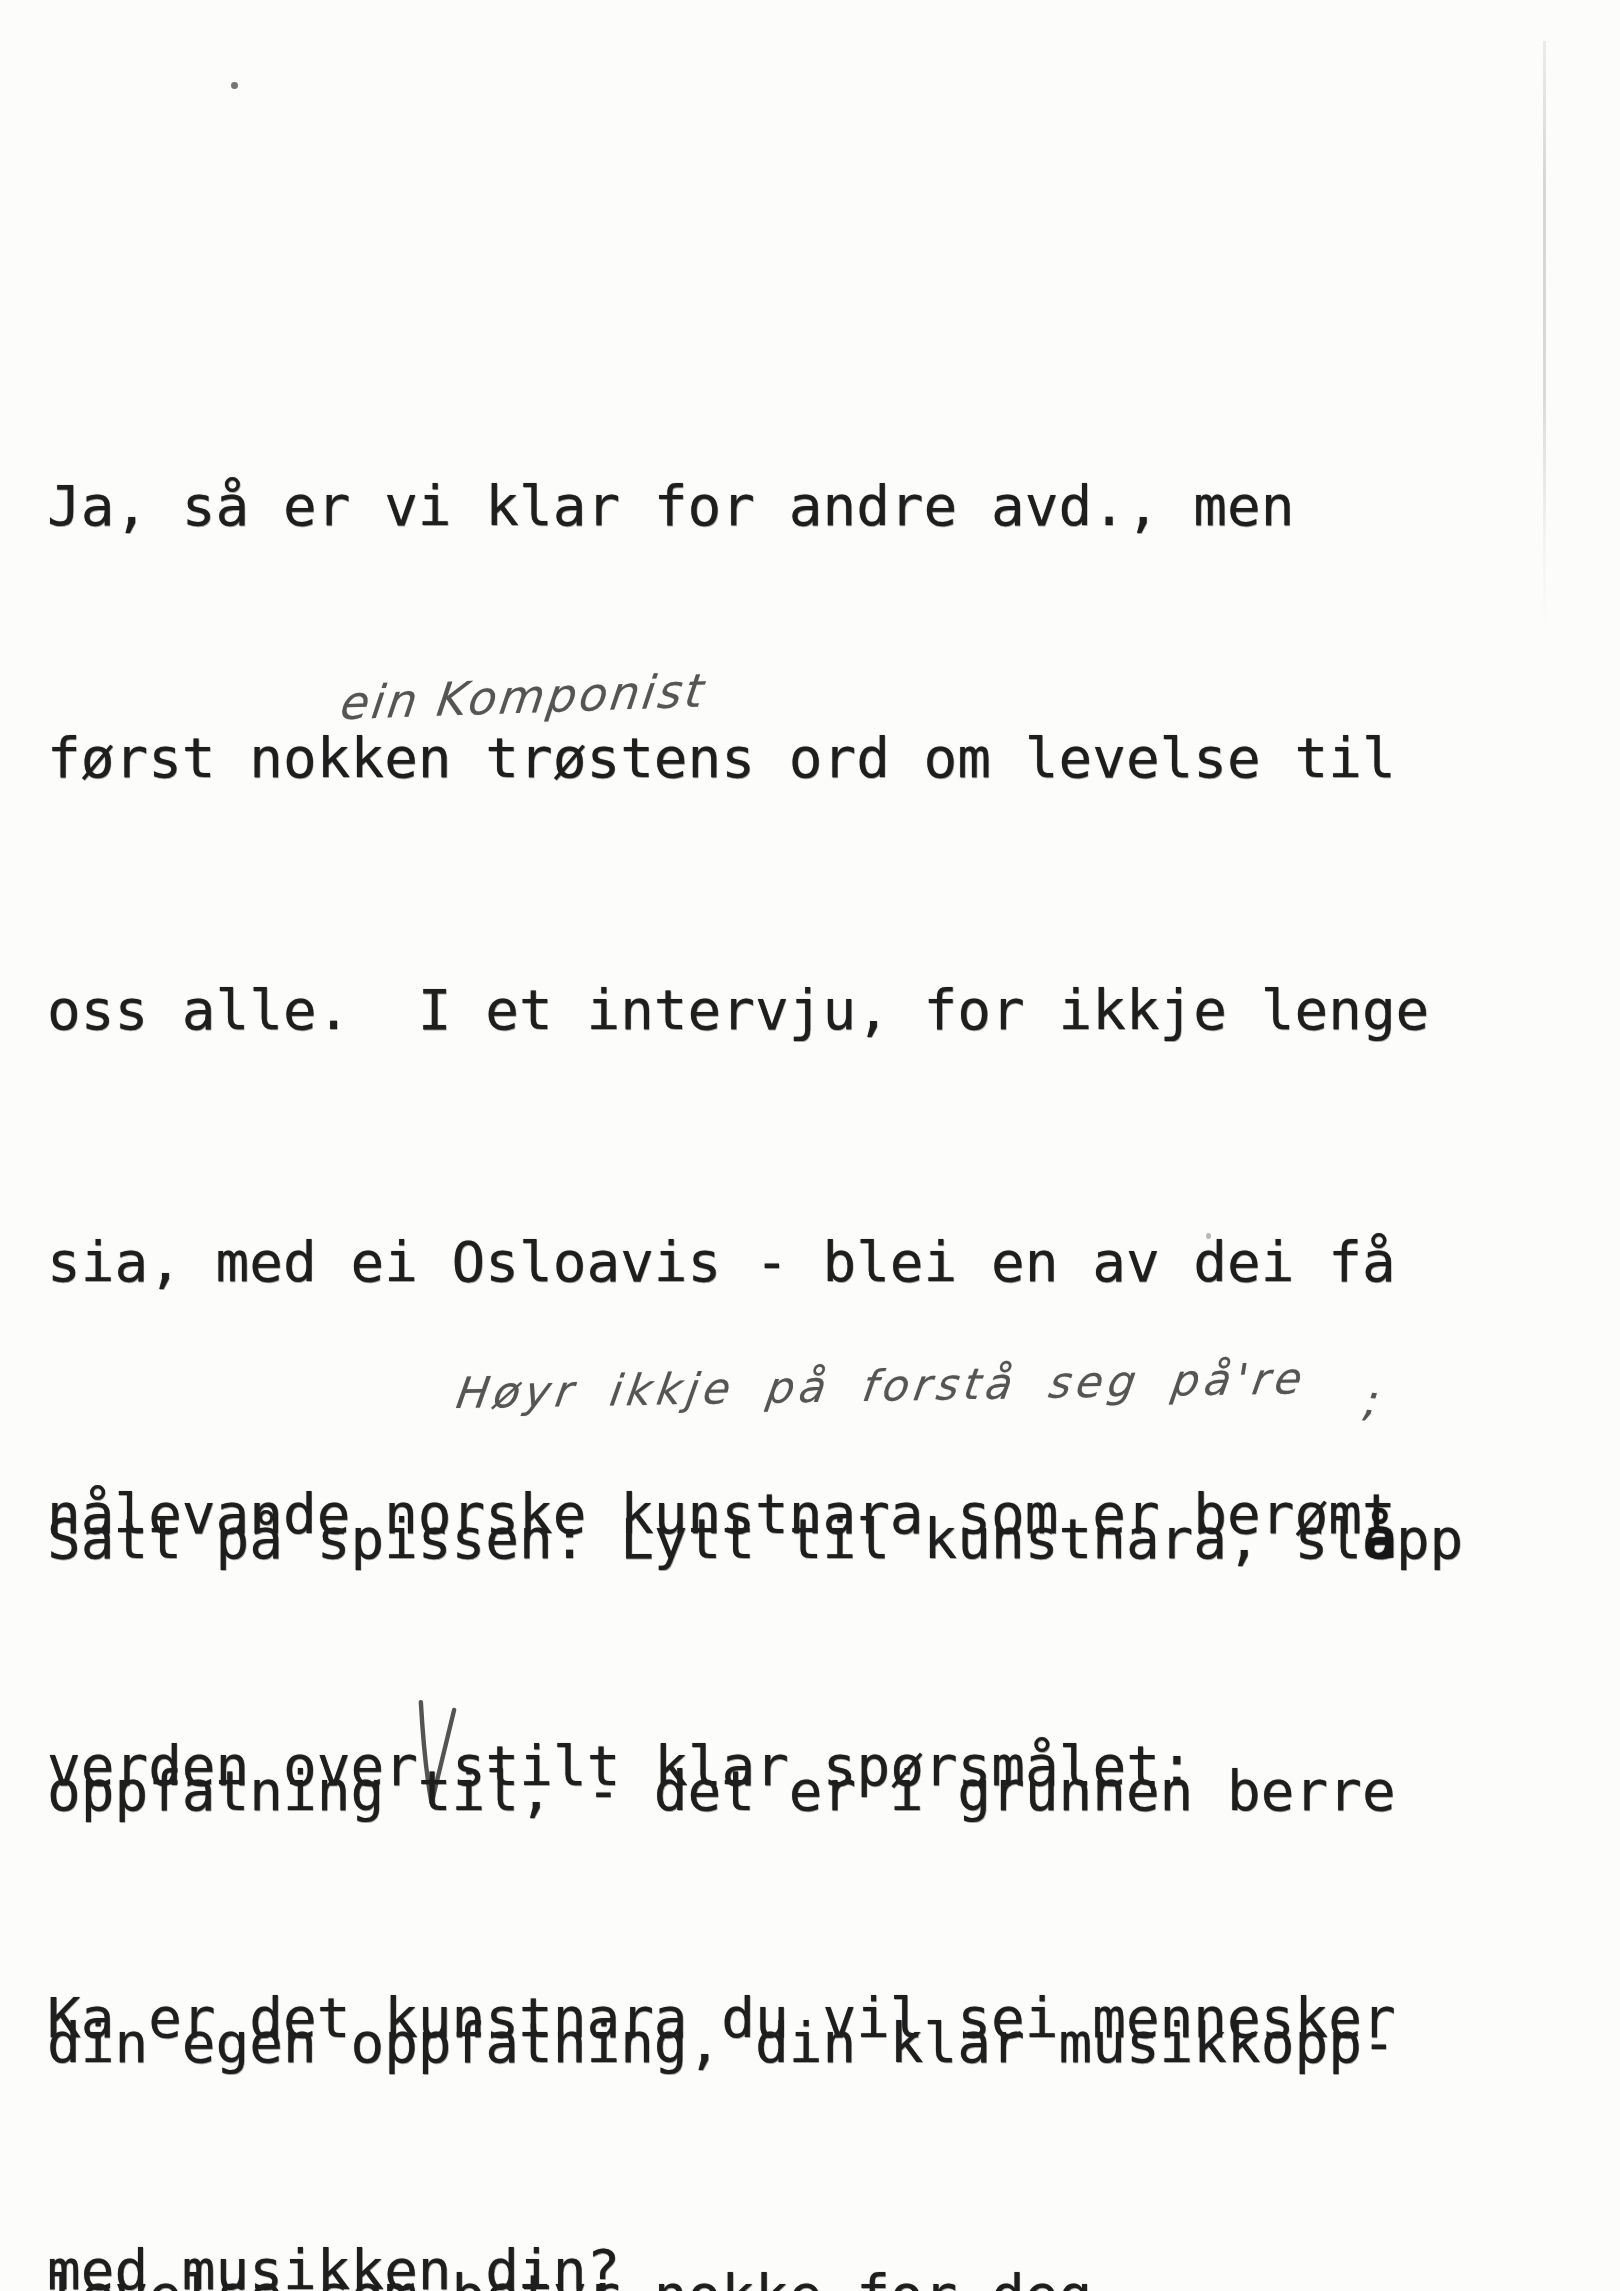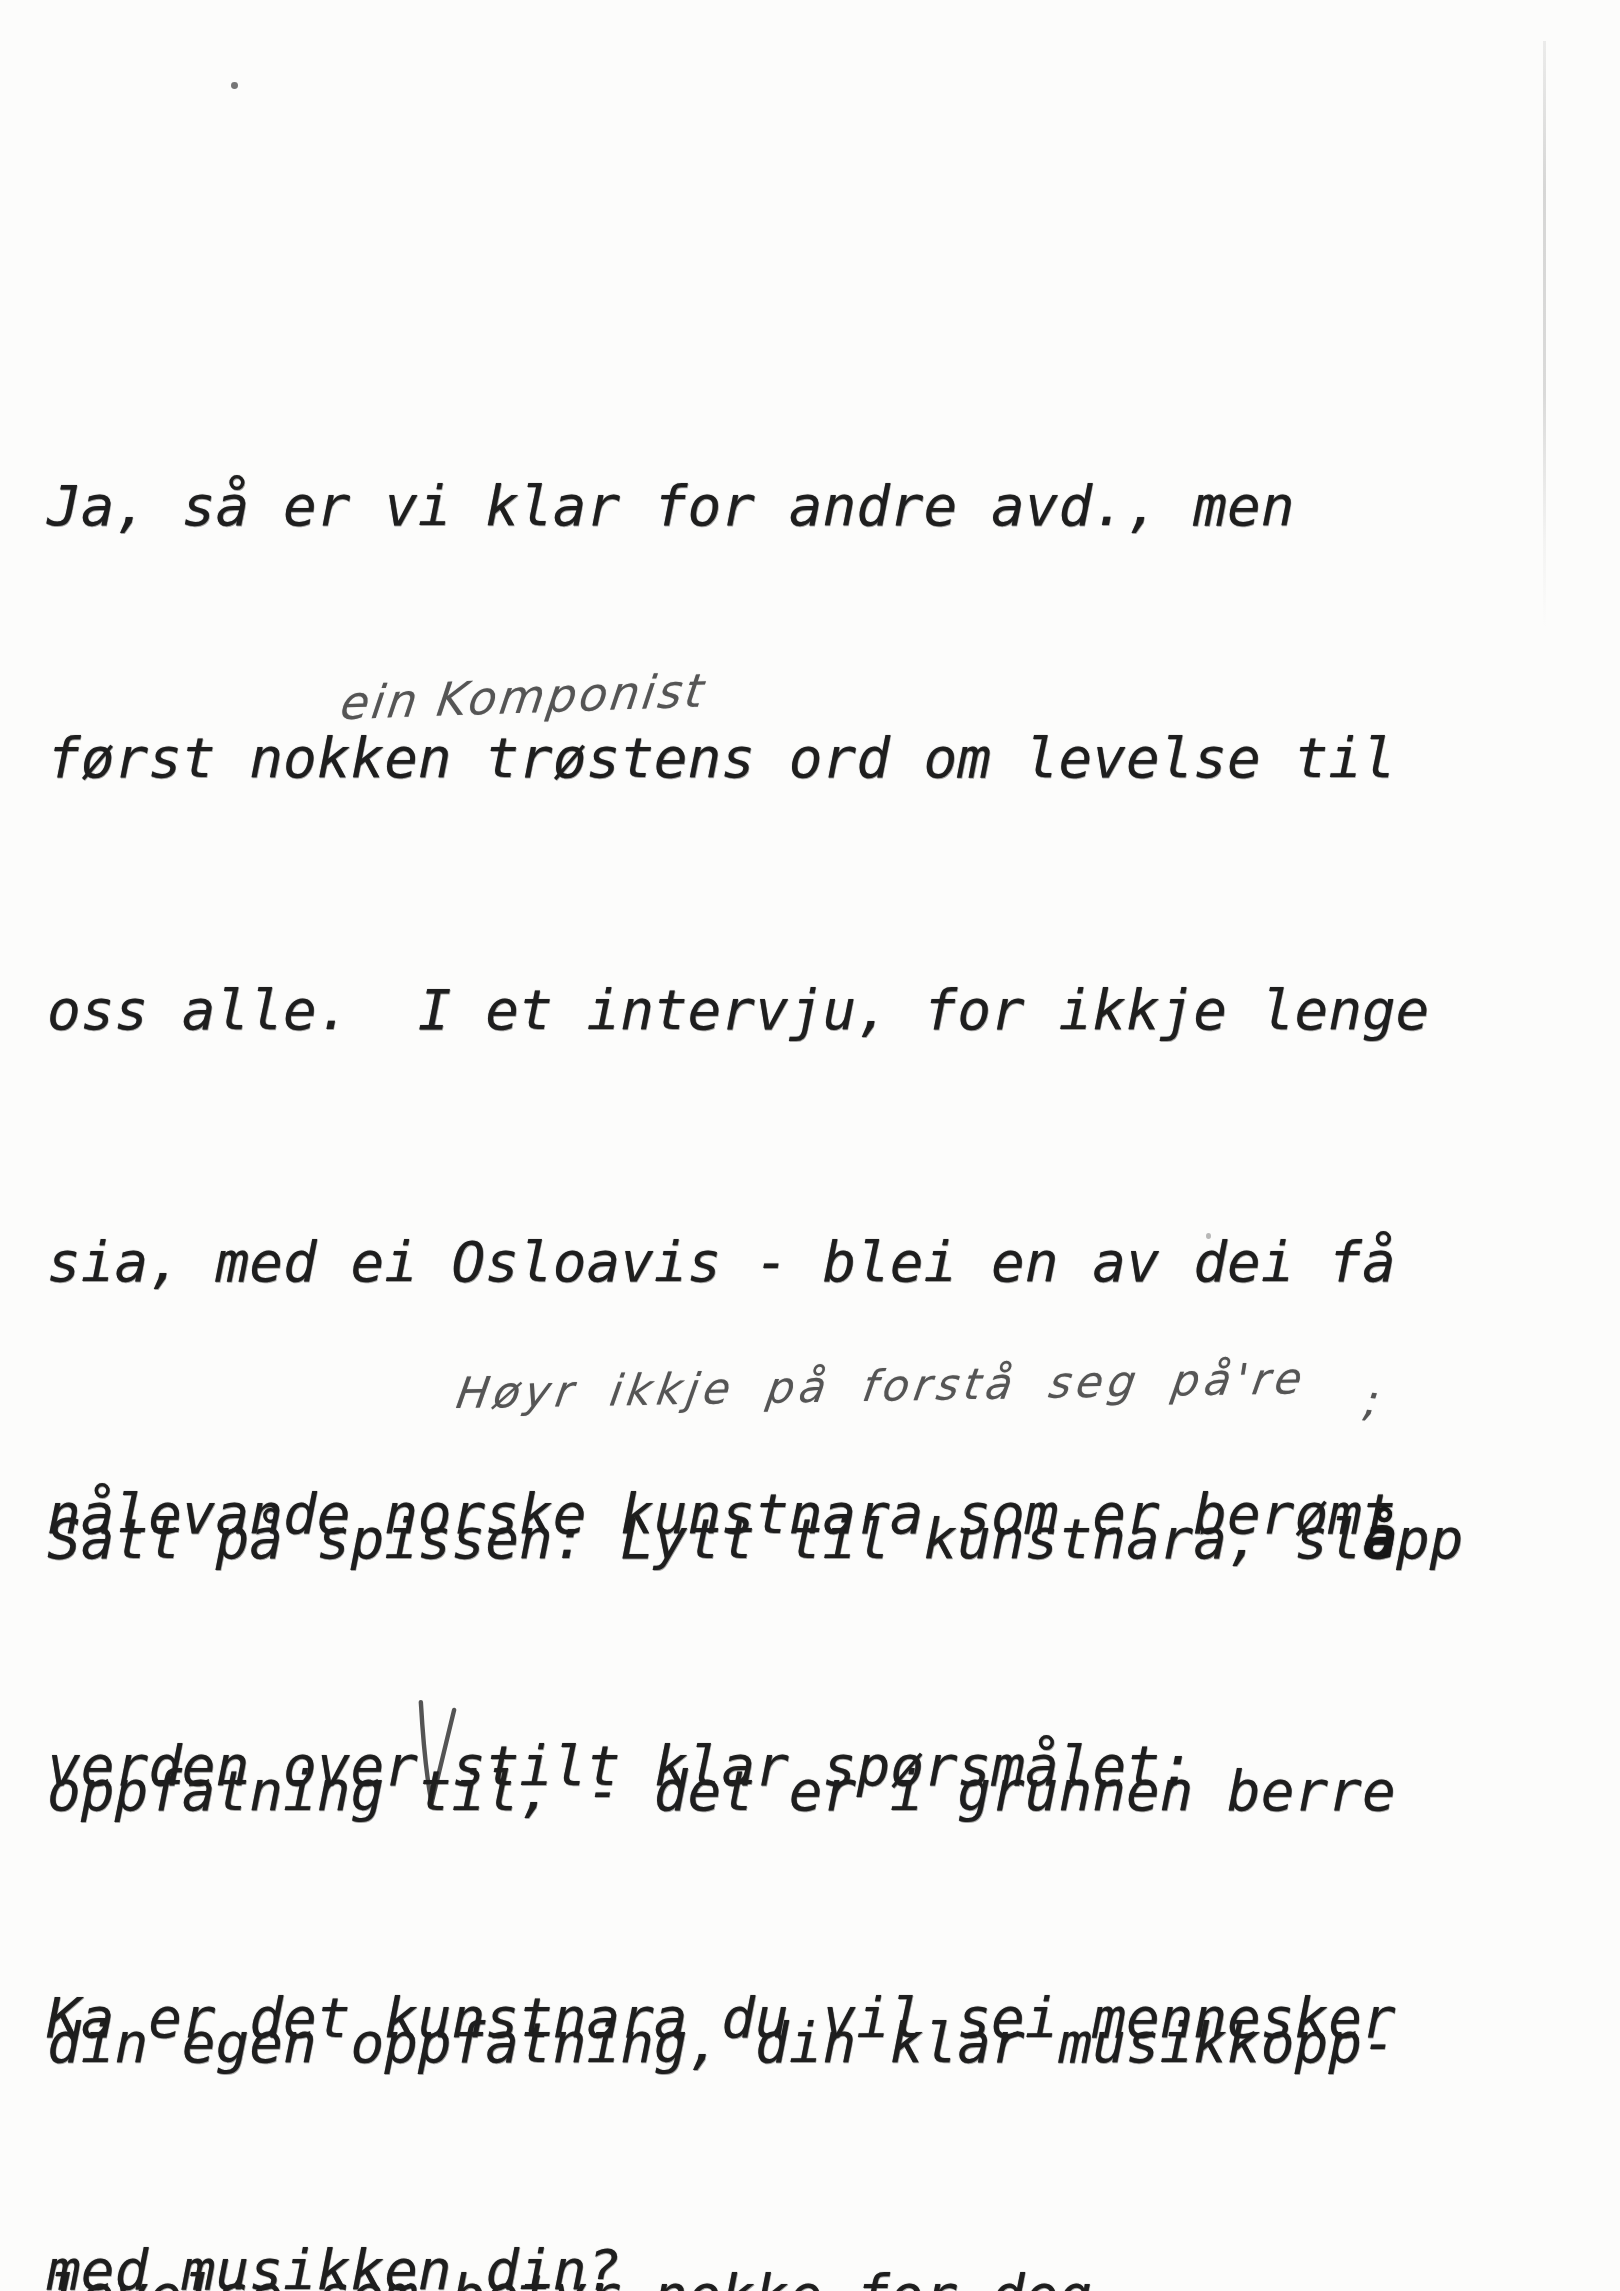--- a/index.html
+++ b/index.html
@@ -10,21 +10,21 @@
   }
   .typed{
     position:absolute;left:47px;
     font-family:"DejaVu Sans Mono", monospace;
     font-size:56px;line-height:84px;
     color:#1e1e1e;white-space:pre;
     text-shadow:0 0 1px rgba(25,25,25,0.55), 0.6px 0.6px 0.5px rgba(30,30,30,0.35);
   }
   #para1{top:296px;}
   #para2{top:1329px;}
-  .line{height:84px;font-style:italic;}
+  .line{height:84px;}
   .caret-slot{
     display:inline-block;width:34px;height:0;position:relative;vertical-align:baseline;
   }
   .caret-slot svg{position:absolute;left:-3.9px;top:-86px;overflow:visible;}
   .ostk{display:inline-block;width:34px;position:relative;}
   .ostk .over{
     position:absolute;left:1px;top:-1px;font-weight:bold;color:#161616;
     text-shadow:0 0 1.5px rgba(10,10,10,0.9);
   }
   .hand{

